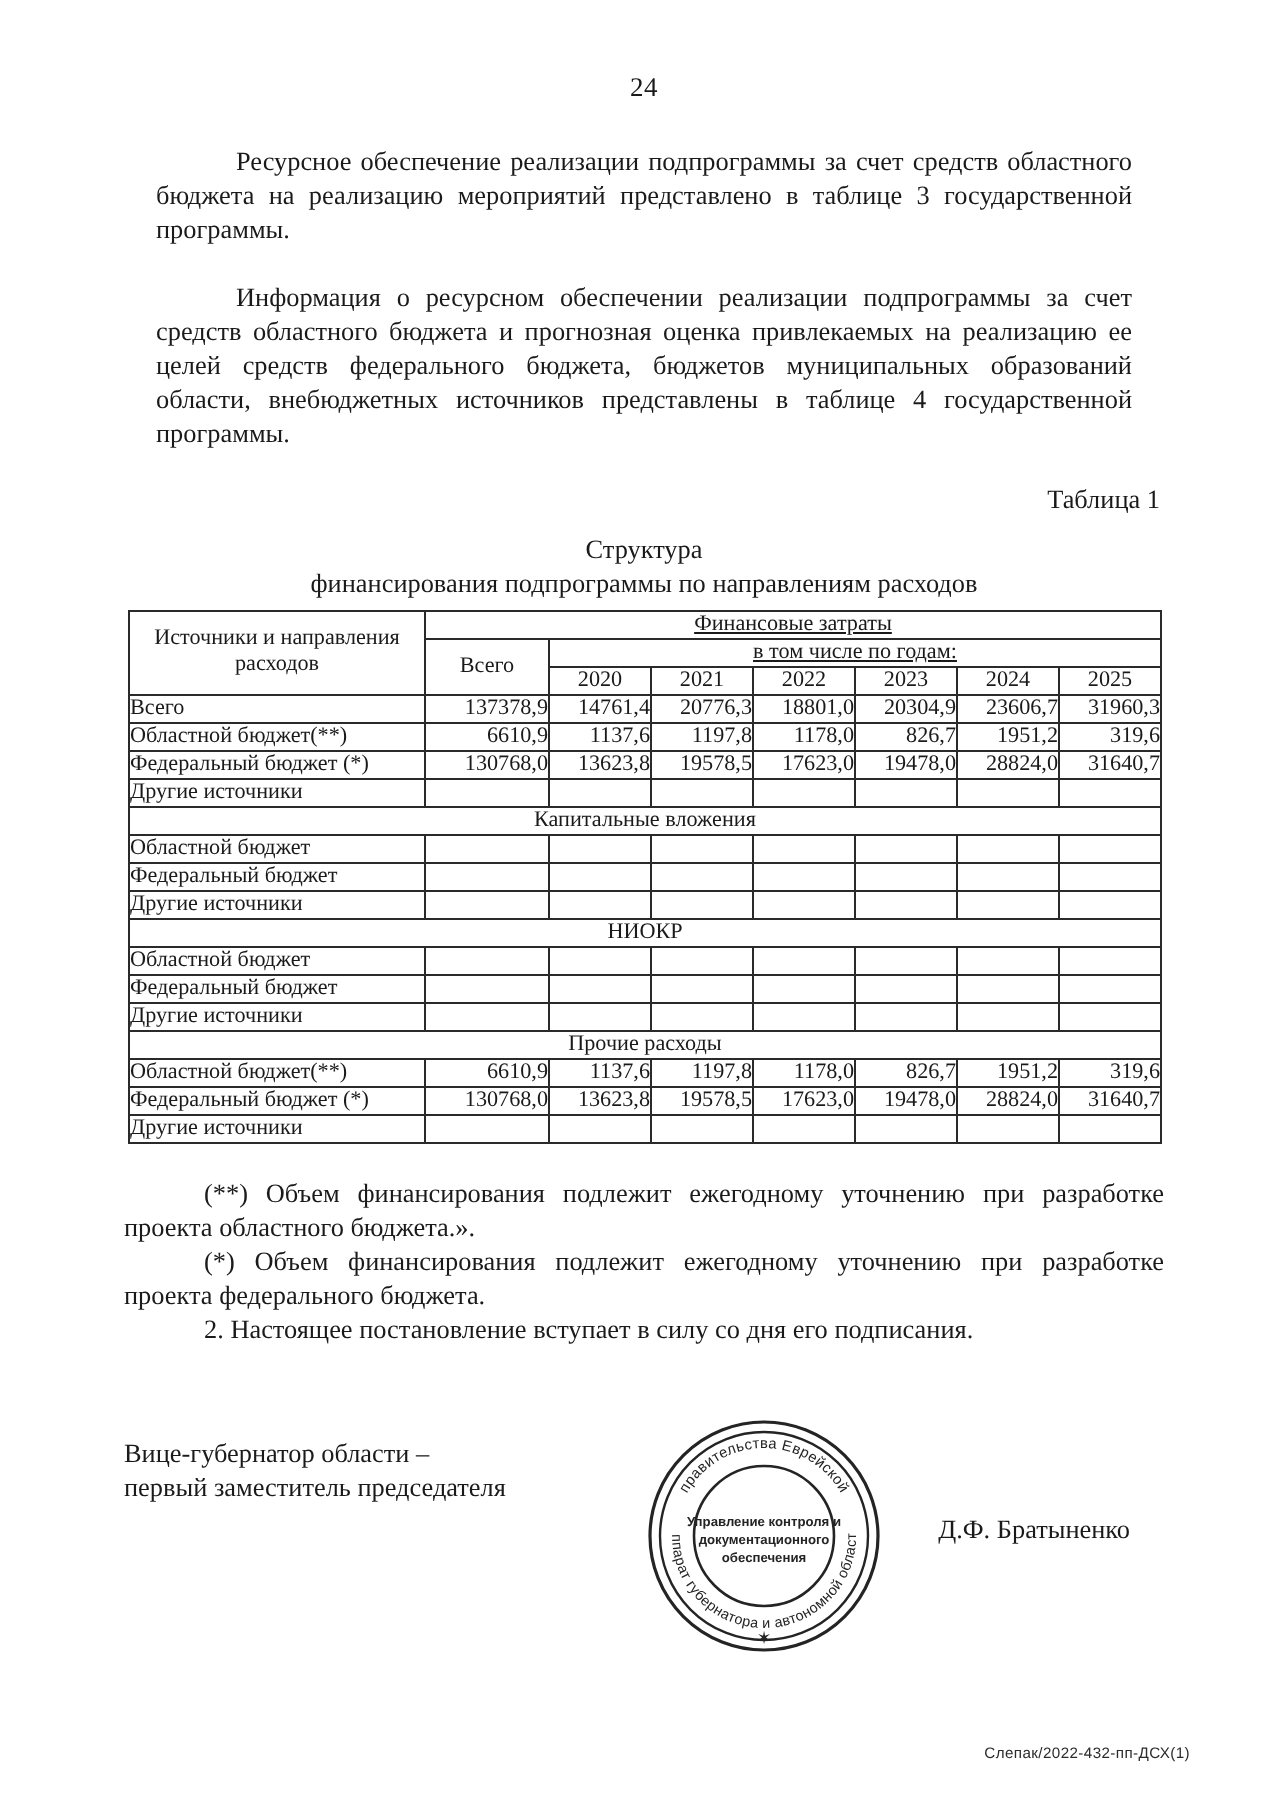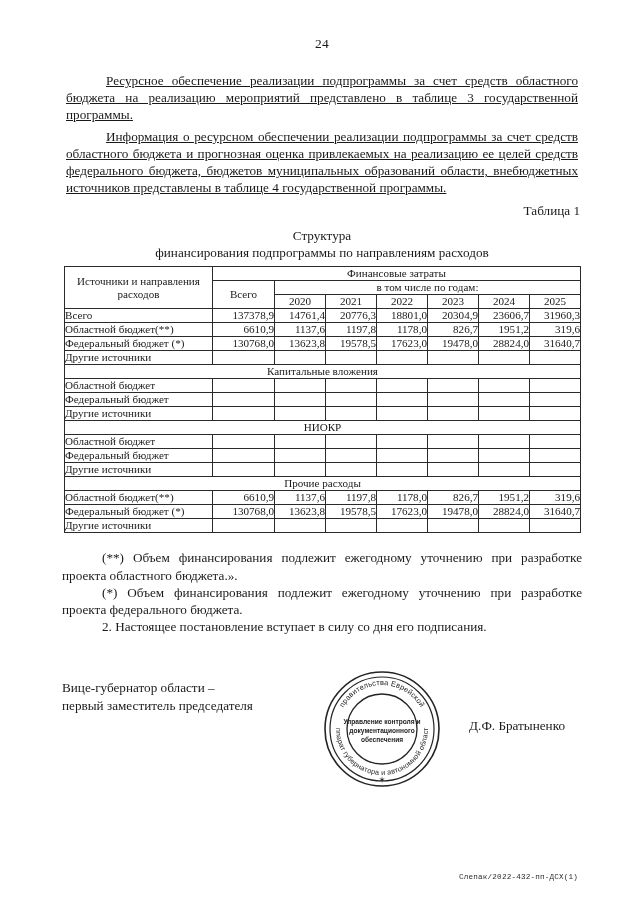--- a/index.html
+++ b/index.html
@@ -22,27 +22,26 @@
     padding: 36px 57px 0 62px;
     box-sizing: border-box;
   }
   .page-number {
     text-align: center;
     font-size: 13.5px;
     margin: 0 0 20px 0;
     letter-spacing: 0.3px;
   }
   p.body-par {
-    margin: 4px;
+    margin: 16px;
     font-size: 13.2px;
     line-height: 17.2px;
     text-align: justify;
     text-indent: 40px;
     hyphens: none;
-    text-decoration: underline;
   }
   .table-label {
     margin: 7px 0 0 0;
     font-size: 13.2px;
     text-align: right;
     padding-right: 2px;
   }
   .table-title {
     margin: 8px 0 0 0;
     font-size: 13.2px;
@@ -66,20 +65,21 @@
     line-height: 13px;
   }
   th.src-head {
     text-align: center;
     padding: 3px 4px;
     line-height: 14px;
   }
   th.fin-head, th.years-head {
     text-align: center;
     padding: 2px 0 2px 0;
+    text-decoration: underline;
   }
   th.total-head {
     text-align: center;
     padding: 2px 0;
   }
   th.year-cell {
     text-align: center;
     padding: 2px 0;
   }
   td.rowlabel {
@@ -136,24 +136,24 @@
     position: absolute;
     left: 258px;
     top: -12px;
     width: 124px;
     height: 124px;
   }
   .stamp svg { display: block; }
 
   .footer-code {
     position: absolute;
-    right: 61px;
+    right: 44px;
     bottom: 24px;
     font-size: 7.6px;
-    font-family: Liberation Mono, monospace;
+    font-family: Liberation Sans, sans-serif;
     color: #2b2b2b;
     letter-spacing: 0.2px;
     white-space: nowrap;
   }
 </style>
 </head>
 <body>
 
 <div class="page">
 

